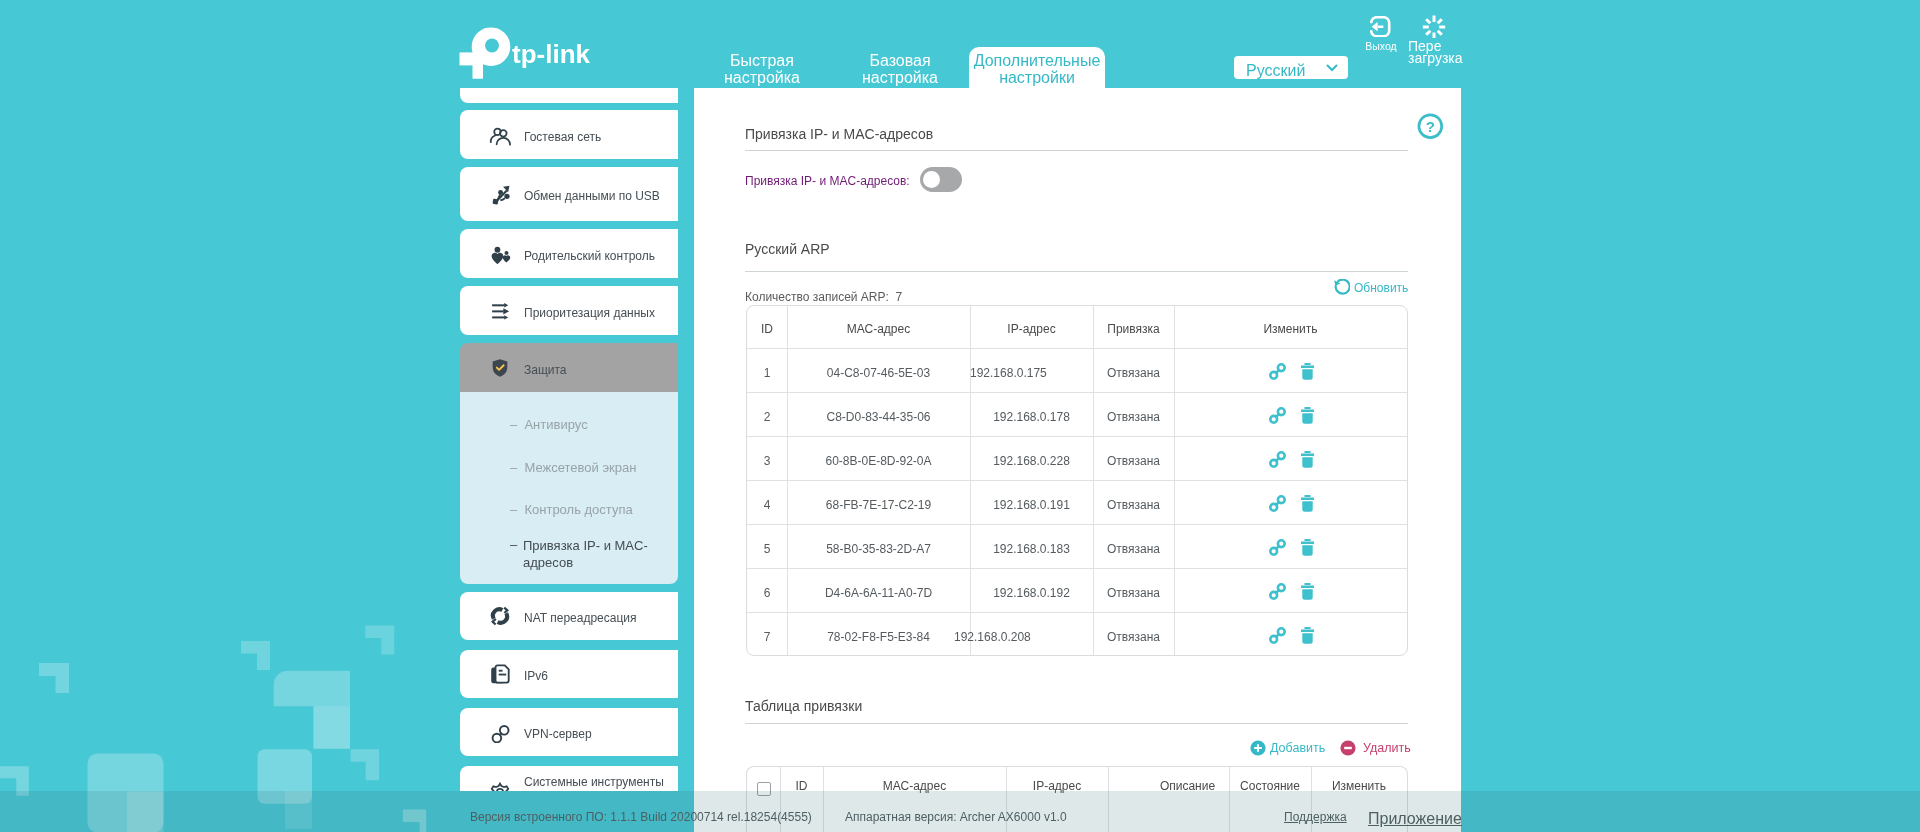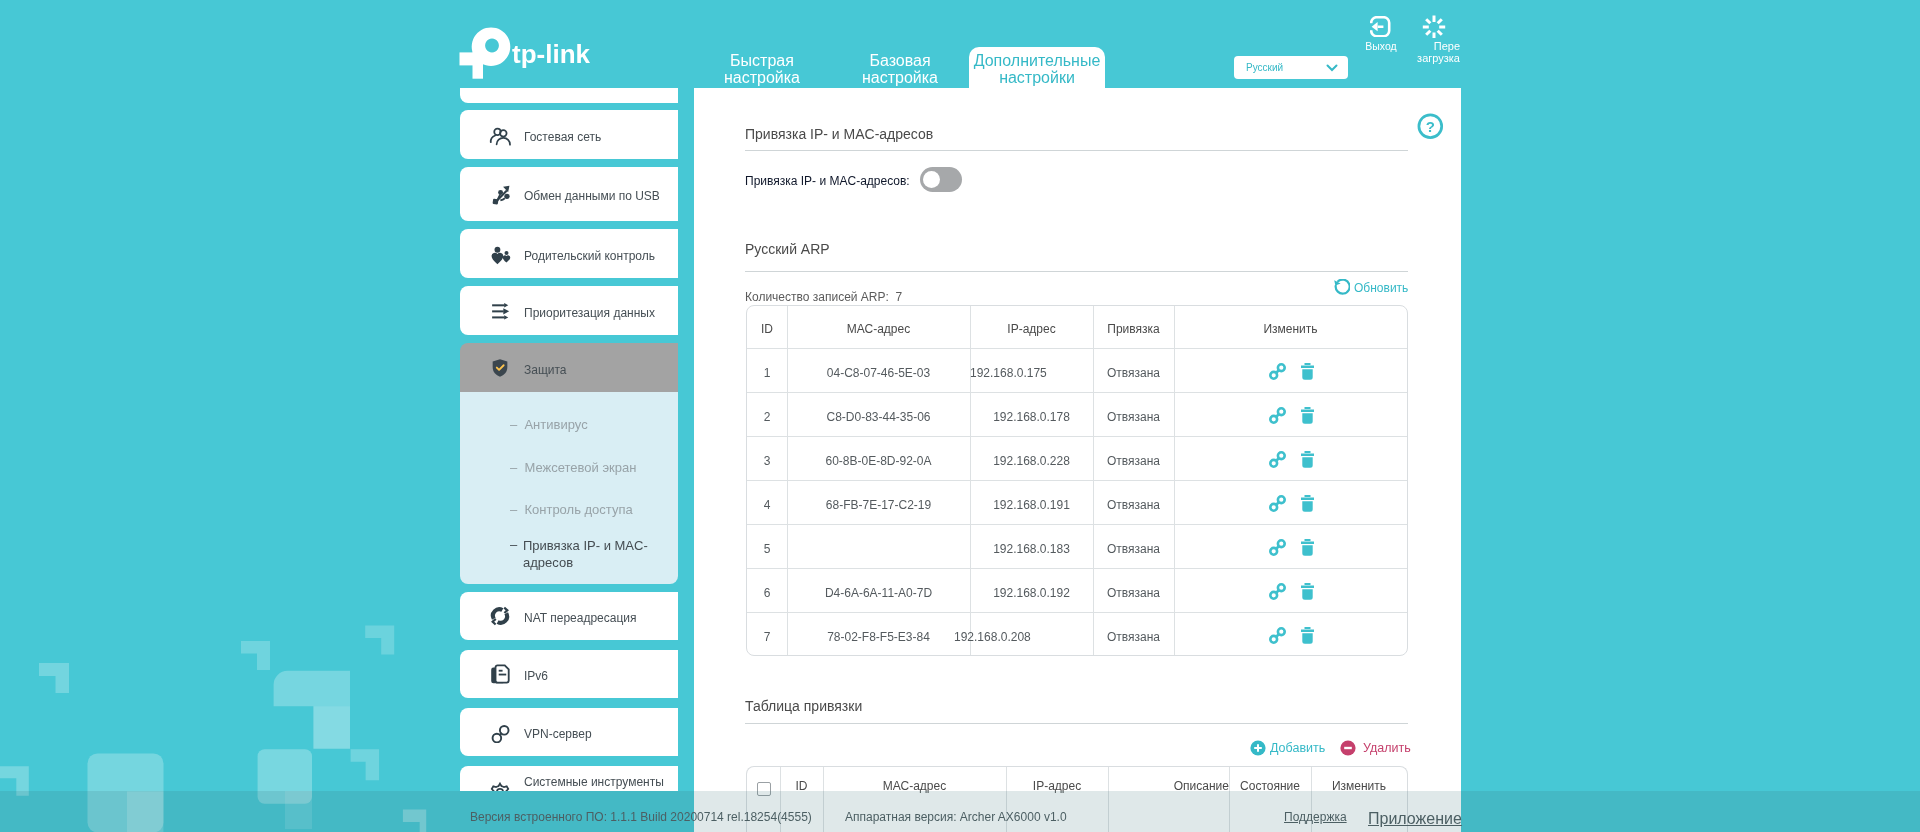--- a/index.html
+++ b/index.html
@@ -2,21 +2,21 @@
 <html><head>
 <meta charset="utf-8">
 <style>
 *{margin:0;padding:0;box-sizing:border-box}
 html,body{width:1920px;height:832px;overflow:hidden}
 body{font-family:"Liberation Sans",sans-serif;background:#47c8d5;position:relative}
 .abs{position:absolute}
 .main{position:absolute;left:694px;top:88px;width:767px;height:744px;background:#fff}
 .rule{position:absolute;height:1px;background:#cfd5d7}
 .h1{position:absolute;font-size:14px;color:#4a4a4a;line-height:14px;white-space:nowrap}
-.lbl{position:absolute;font-size:12px;color:#0f172a;line-height:12px;white-space:nowrap}
+.lbl{position:absolute;font-size:12px;color:#701a75;line-height:12px;white-space:nowrap}
 .teal{color:#35b9c7}
 .sideitem{position:absolute;left:460px;width:218px;background:#fff;border-radius:8px 0 0 8px;display:flex;align-items:center;color:#454e54;font-size:12px}
 .sideitem .ic{position:absolute;left:29px;width:22px;height:22px}
 .sideitem .tx{position:absolute;left:64px;line-height:18px;transform:translateY(2px)}
 .sub{position:absolute;font-size:13px;white-space:nowrap}
 </style>
 </head>
 <body>
 
 <svg class="abs" style="left:0;top:0" width="1920" height="832">
@@ -44,21 +44,21 @@
 <rect x="4.5" y="32.4" width="23.2" height="13" fill="#fff"></rect>
 <rect x="17.5" y="32.4" width="10.5" height="26.3" fill="#fff"></rect>
 </svg>
 </div>
 <div class="abs" style="left:512px;top:41px;color:#fff;font-size:26px;font-weight:bold;line-height:26px">tp-link</div>
 <div class="abs" style="left:692px;top:52px;width:140px;text-align:center;color:#fff;font-size:16px;line-height:17px">Быстрая настройка</div>
 <div class="abs" style="left:830px;top:52px;width:140px;text-align:center;color:#fff;font-size:16px;line-height:17px">Базовая настройка</div>
 <div class="abs" style="left:969px;top:47px;width:136px;height:41px;background:#fff;border-radius:10px 10px 0 0"></div>
 <div class="abs teal" style="left:969px;top:52px;width:136px;text-align:center;font-size:16px;line-height:17px">Дополнительные настройки</div>
 <div class="abs" style="left:1234px;top:56px;width:114px;height:23px;background:#fff;border-radius:4px"></div>
-<div class="abs teal" style="left:1246px;top:62px;font-size:10px">Русский</div>
+<div class="abs teal" style="left:1246px;top:62px;font-size:16px">Русский</div>
 <svg class="abs" style="left:1326px;top:64px" width="12" height="8">
     <path d="M1.5,1.5 L6,6 L10.5,1.5" stroke="#35b9c7" stroke-width="2" fill="none" stroke-linecap="round"></path>
   </svg>
 
 <svg class="abs" style="left:1370px;top:16px" width="21" height="21">
 <rect x="1.2" y="1.2" width="18" height="19" rx="5.5" fill="none" stroke="#fff" stroke-width="2.6"></rect>
 <rect x="0" y="7.2" width="3" height="7" fill="#47c8d5"></rect>
 <path d="M1.6,10.7 l6,-4.6 v9.2 z" fill="#fff"></path>
 <rect x="7.8" y="9.5" width="5.6" height="2.5" fill="#fff"></rect>
 </svg>
@@ -69,21 +69,21 @@
 <line x1="12" y1="0.5" x2="12" y2="7"></line>
 <line x1="12" y1="17.5" x2="12" y2="23"></line>
 <line x1="0.8" y1="12" x2="6.8" y2="12"></line>
 <line x1="17.2" y1="12" x2="23.2" y2="12"></line>
 <line x1="4.2" y1="4.2" x2="8.3" y2="8.3"></line>
 <line x1="15.7" y1="15.7" x2="19.8" y2="19.8"></line>
 <line x1="4.2" y1="19.8" x2="8.3" y2="15.7"></line>
 <line x1="15.7" y1="8.3" x2="19.8" y2="4.2"></line>
 </g>
 </svg>
-<div class="abs" style="left:1408px;top:40px;width:52px;text-align:right;color:#fff;font-size:11px;line-height:12px">Пере загрузка</div>
+<div class="abs" style="left:1408px;top:40px;width:52px;text-align:left;color:#fff;font-size:14px;line-height:12px">Пере загрузка</div>
 
 <div class="abs" style="left:460px;top:88px;width:218px;height:15px;background:#fff;border-radius:0 0 0 8px"></div>
 <div class="sideitem" style="top:110px;height:49px">
 <svg class="ic" viewBox="0 0 24 24">
       <g fill="none" stroke="#30404a" stroke-width="1.9" stroke-linecap="round">
         <circle cx="9.2" cy="8.6" r="3.5"></circle>
         <circle cx="15.6" cy="10.2" r="3.6"></circle>
         <path d="M8.3,22.2 a7.3,7.3 0 0 1 14.6,0.3"></path>
         <path d="M1.9,19.9 a7.3,7.3 0 0 1 4.8,-7.4"></path>
       </g>
@@ -274,20 +274,21 @@
         <circle cx="12.3" cy="4.7" r="3.4"></circle>
         <path d="M7,10 l3,-3"></path>
       </g>
     </svg>
     <svg style="position:absolute;left:554px;top:189px" width="13" height="17">
       <path d="M0,2.5 h13 v2.5 h-13 z M3.5,0 h6 v2 h-6 z" fill="#3ec0cd"></path>
       <path d="M1.3,6.3 h10.4 v8 a2.5,2.5 0 0 1 -2.5,2.5 h-5.4 a2.5,2.5 0 0 1 -2.5,-2.5 z" fill="#3ec0cd"></path>
     </svg>
     <div style="position:absolute;left:0;top:218px;width:660px;height:1px;background:#dde1e3"></div>
     <div style="position:absolute;left:0px;top:219px;width:40px;height:44px;line-height:48px;text-align:center">5</div>
+    <div style="position:absolute;left:40px;top:219px;width:183px;height:44px;line-height:48px;text-align:center">58-B0-35-83-2D-A7</div>
     <div style="position:absolute;left:223px;top:219px;width:123px;height:44px;line-height:48px;text-align:center">192.168.0.183</div>
     <div style="position:absolute;left:346px;top:219px;width:81px;height:44px;line-height:48px;text-align:center">Отвязана</div>
     <svg style="position:absolute;left:522px;top:233px" width="17" height="17">
       <g fill="none" stroke="#3ec0cd" stroke-width="2.6">
         <circle cx="4.7" cy="12.3" r="3.4"></circle>
         <circle cx="12.3" cy="4.7" r="3.4"></circle>
         <path d="M7,10 l3,-3"></path>
       </g>
     </svg>
     <svg style="position:absolute;left:554px;top:233px" width="13" height="17">
@@ -337,21 +338,21 @@
 <div class="lbl teal" style="left:1270px;top:742px;font-size:12.5px">Добавить</div>
 <svg class="abs" style="left:1340px;top:740px" width="16" height="16">
     <circle cx="8" cy="8" r="7.6" fill="#c5406c"></circle>
     <path d="M4.2,8 h7.6" stroke="#fff" stroke-width="2.4"></path>
   </svg>
 <div class="lbl" style="left:1363px;top:742px;font-size:12.5px;color:#c5406c">Удалить</div>
 <div class="abs" id="bindtable" style="left:746px;top:766px;width:662px;height:66px;border:1px solid #d9dde0;border-radius:8px 8px 0 0;border-bottom:none;font-size:12px;color:#4a4a4a">
     <div style="position:absolute;left:33px;top:0px;width:43px;height:43px;line-height:39px;text-align:center">ID</div>
     <div style="position:absolute;left:76px;top:0px;width:183px;height:43px;line-height:39px;text-align:center">МАС-адрес</div>
     <div style="position:absolute;left:259px;top:0px;width:102px;height:43px;line-height:39px;text-align:center">IP-адрес</div>
-    <div style="position:absolute;left:361px;top:0px;width:121px;height:43px;line-height:39px;text-align:right">Описание</div>
+    <div style="position:absolute;left:380px;top:0px;width:121px;height:43px;line-height:39px;text-align:center">Описание</div>
     <div style="position:absolute;left:482px;top:0px;width:82px;height:43px;line-height:39px;text-align:center">Состояние</div>
     <div style="position:absolute;left:564px;top:0px;width:96px;height:43px;line-height:39px;text-align:center">Изменить</div>
     <div style="position:absolute;left:33px;top:0;width:1px;height:65px;background:#dde1e3"></div>
     <div style="position:absolute;left:76px;top:0;width:1px;height:65px;background:#dde1e3"></div>
     <div style="position:absolute;left:259px;top:0;width:1px;height:65px;background:#dde1e3"></div>
     <div style="position:absolute;left:361px;top:0;width:1px;height:65px;background:#dde1e3"></div>
     <div style="position:absolute;left:482px;top:0;width:1px;height:65px;background:#dde1e3"></div>
     <div style="position:absolute;left:564px;top:0;width:1px;height:65px;background:#dde1e3"></div>
     <div style="position:absolute;left:9.5px;top:14.5px;width:14px;height:14px;border:1.5px solid #9aa0a4;border-radius:2px;background:#fff"></div>
   </div>

